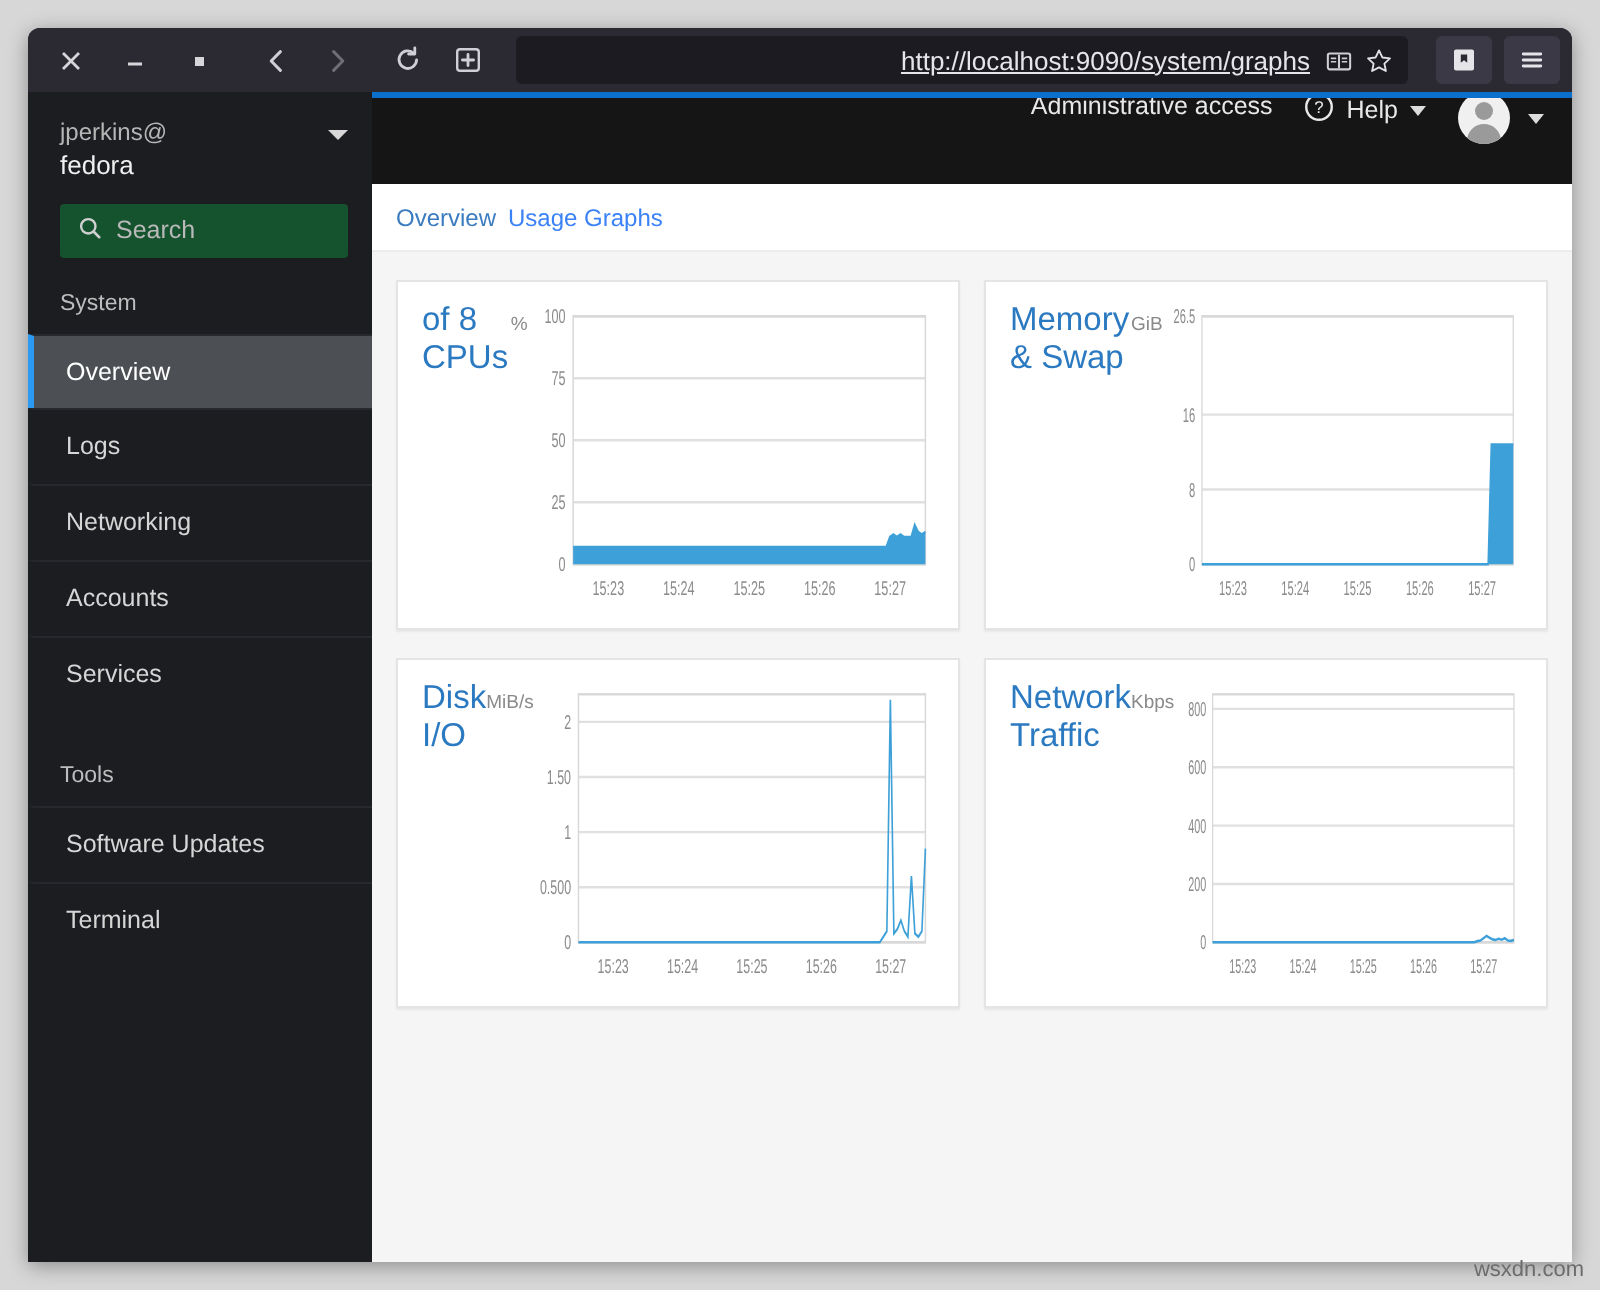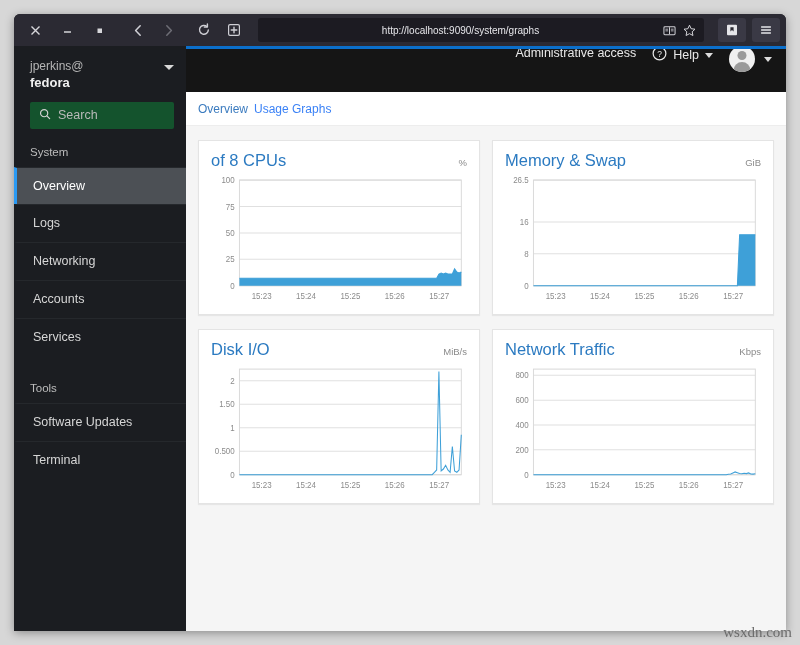--- a/index.html
+++ b/index.html
@@ -43,23 +43,24 @@
     margin: 0 8px;
     background: #1c1b22;
     border-radius: 3px;
     display: flex; align-items: center;
     padding: 0 8px;
     min-width: 0;
   }
   .urltext {
     flex: 1 1 auto;
     color: #e6e6ea;
-    font-size: 10px;
+    font-size: 13px;
     white-space: nowrap; overflow: hidden; text-overflow: ellipsis;
-    text-align: center;
+    text-align: right;
+    text-decoration: underline;
   }
   .urlicons { display: flex; align-items: center; gap: 7px; padding-left: 8px; }
   .urlicons svg { display: block; }
   .tb-right { display: flex; align-items: center; gap: 6px; padding-left: 4px; }
 
   
   .page { position: relative; width: 100%; height: 616px; display: flex; background: #fff; }
   .blueline {
     position: absolute; left: 172px; top: 0; right: 0; height: 3px;
     background: #0b6fcb; z-index: 5;
@@ -72,21 +73,21 @@
     color: #d2d2d2;
     display: flex; flex-direction: column;
     font-size: 12.5px;
   }
   .user-block {
     padding: 12px 12px 10px 16px;
     display: flex; align-items: flex-start; justify-content: space-between;
   }
   .user-lines { line-height: 1.35; }
   .user-acct { color: #b6b6b6; font-size: 12px; }
-  .user-host { color: #f0f0f0; font-size: 13px; font-weight: bold; }
+  .user-host { color: #f0f0f0; font-size: 13px; font-weight: normal; }
   .caret-down {
     width: 0; height: 0; margin-top: 7px;
     border-left: 5px solid transparent; border-right: 5px solid transparent;
     border-top: 5px solid #d8d8d8;
   }
   .search-wrap { padding: 0 12px 12px 16px; }
   .searchbox {
     background: #14532d; height: 27px; border-radius: 2px;
     display: flex; align-items: center; gap: 7px; padding: 0 9px;
   }
@@ -157,37 +158,37 @@
     grid-template-rows: 175px 175px;
     gap: 14px 12px;
     align-content: start;
     background: #f5f5f5;
   }
   .card {
     background: #fff;
     border: 1px solid #e4e4e4;
     box-shadow: 0 1px 1px rgba(0,0,0,.06);
     padding: 10px 12px 8px 12px;
-    display: flex; flex-direction: column;
+    display: flex; flex-direction: row;
     min-width: 0;
   }
   .card-head { display: flex; align-items: baseline; justify-content: space-between; margin-bottom: 4px; }
   .card-title { color: #2b7ac1; font-size: 16.5px; font-weight: normal; }
   .card-unit { color: #8a8a8a; font-size: 9.5px; }
   .plot { flex: 1 1 auto; position: relative; min-height: 0; }
   .plot svg { width: 100%; height: 100%; display: block; }
   .ylab { fill: #8b8b8b; font-size: 8.4px; text-anchor: end; font-family: "Liberation Sans", sans-serif; }
   .xlab { fill: #8b8b8b; font-size: 8.4px; text-anchor: middle; font-family: "Liberation Sans", sans-serif; }
   .gridline { stroke: #e0e0e0; stroke-width: 1; }
   .axisbox { fill: none; stroke: #d8d8d8; stroke-width: 1; }
 
   .watermark {
     position: absolute; right: 8px; bottom: 4px;
-    color: #6c6c6c; font-size: 15px;
-    font-family: Liberation Serif, serif;
+    color: #6c6c6c; font-size: 11px;
+    font-family: Liberation Sans, sans-serif;
     margin-top: 12px;
   }
 </style>
 </head>
 <body>
 
 <div id="root">
 
   <div class="browser">
 

